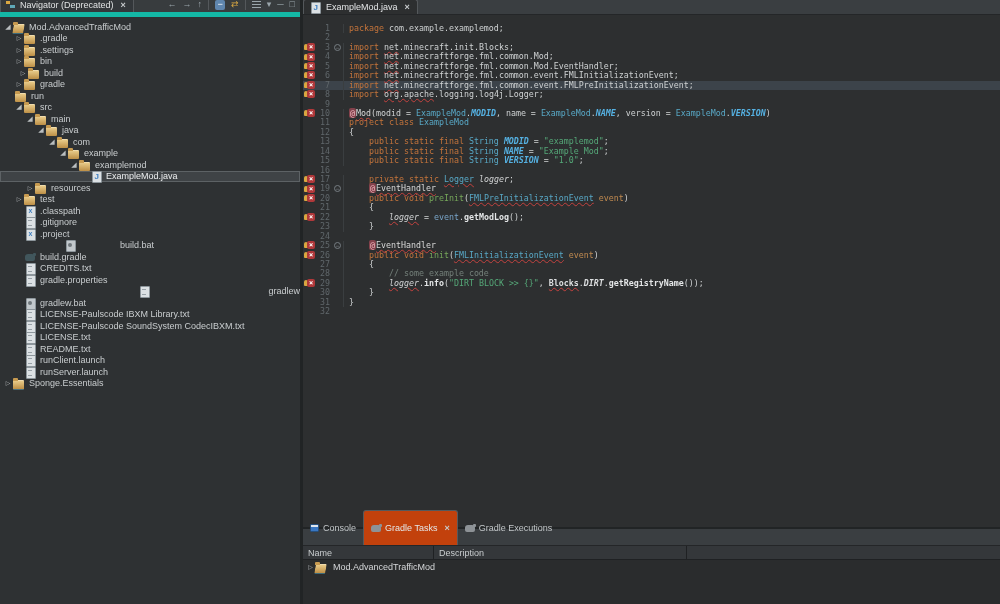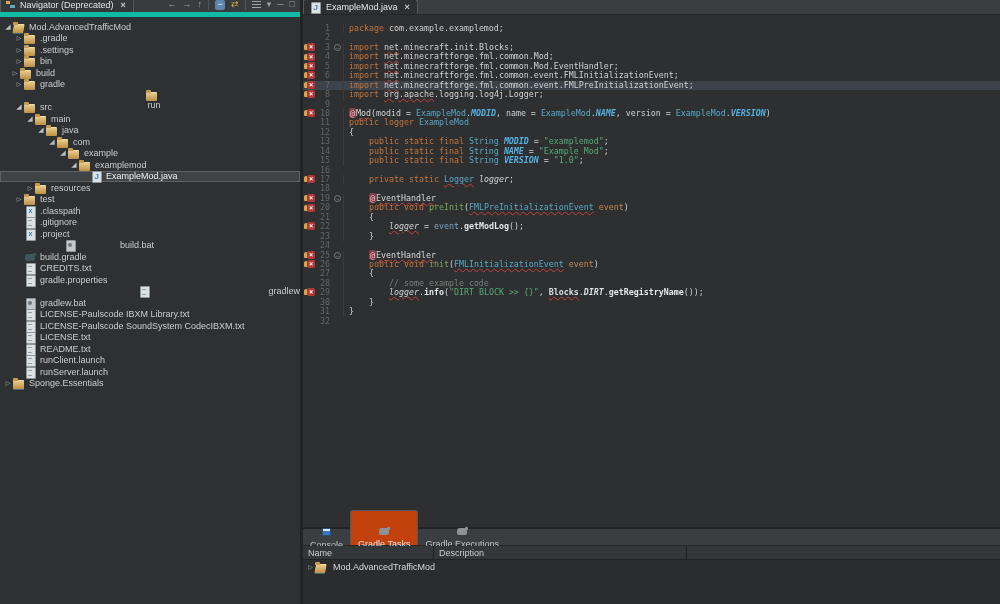--- a/index.html
+++ b/index.html
@@ -108,21 +108,21 @@
   .tk-ca { color:#e4e6e7; font-weight:bold; }
   .tk-boE { color:#dcdedf; font-weight:bold; }
   .tk-sf { color:#dcdedf; font-weight:bold; font-style:italic; }
 
   
   .bpanel { height:77px; flex:none; border-top:2px solid #212425; background:#2a2c2d;
             display:flex; flex-direction:column; }
   .btabbar { height:17px; flex:none; background:#3a3e41; display:flex; align-items:flex-end;
              border-bottom:1px solid #242628; }
   .btab { display:flex; align-items:center; gap:4px; height:16px; padding:17px 7px;
-          color:#c3c7c9; font-size:9px;flex-direction:column; }
+          color:#c3c7c9; font-size:9px; }
   .btab.sel { background:#c2410c; border:1px solid #55595c; border-bottom:none;
               border-radius:3px 3px 0 0; color:#e4e6e7; }
   .bico { flex:none; }
   .bico.console { width:9px; height:8px; border:1px solid #27507e; border-radius:1px;
                   background:linear-gradient(#dfe6ee 0 2px, #3a77c2 2px); }
   .bico.gradle { width:10px; height:7px; background:#8d9296; border-radius:3px 3px 2px 2px;
                  position:relative; }
   .bico.gradle::after { content:""; position:absolute; left:8px; top:-1px; width:3px; height:3px;
                         background:#8d9296; border-radius:1px; }
   .bheader { height:14px; flex:none; background:#34373a; display:flex; align-items:center;
@@ -178,31 +178,31 @@
         <div class="trow" style="padding-left: 14px;">
           <span class="arr collapsed">▷</span>
           <span class="fico folder"></span>
           <span class="tlab">.settings</span>
         </div>
         <div class="trow" style="padding-left: 14px;">
           <span class="arr collapsed">▷</span>
           <span class="fico folder"></span>
           <span class="tlab">bin</span>
         </div>
-        <div class="trow" style="padding-left: 10px;">
+        <div class="trow" style="padding-left: 18px;">
           <span class="arr collapsed">▷</span>
           <span class="fico folder"></span>
           <span class="tlab">build</span>
         </div>
         <div class="trow" style="padding-left: 14px;">
           <span class="arr collapsed">▷</span>
           <span class="fico folder"></span>
           <span class="tlab">gradle</span>
         </div>
-        <div class="trow" style="padding-left: 5px; flex-direction: column;">
+        <div class="trow" style="padding-left: 5px;">
           <span class="arr "></span>
           <span class="fico folder"></span>
           <span class="tlab">run</span>
         </div>
         <div class="trow" style="padding-left: 14px;">
           <span class="arr expanded">◢</span>
           <span class="fico folder"></span>
           <span class="tlab">src</span>
         </div>
         <div class="trow" style="padding-left: 25px;">
@@ -340,28 +340,27 @@
         <div class="cline"><span class="mk"></span><span class="ln">1</span><span class="fold"></span><span class="ct"><span class="tk-kw">package</span><span class="tk-pl"> com.example.examplemod;</span></span></div>
         <div class="cline"><span class="mk"></span><span class="ln">2</span><span class="fold"></span><span class="ct"></span></div>
         <div class="cline"><span class="mk"><i class="bulb"></i><i class="errx">×</i></span><span class="ln">3</span><span class="fold"><i>−</i></span><span class="ct"><span class="tk-kw">import</span><span class="tk-pl"> </span><span class="tk-plE wav">net</span><span class="tk-pl">.minecraft.init.Blocks;</span></span></div>
         <div class="cline"><span class="mk"><i class="bulb"></i><i class="errx">×</i></span><span class="ln">4</span><span class="fold"></span><span class="ct"><span class="tk-kw">import</span><span class="tk-pl"> </span><span class="tk-plE wav">net</span><span class="tk-pl">.minecraftforge.fml.common.Mod;</span></span></div>
         <div class="cline"><span class="mk"><i class="bulb"></i><i class="errx">×</i></span><span class="ln">5</span><span class="fold"></span><span class="ct"><span class="tk-kw">import</span><span class="tk-pl"> </span><span class="tk-plE wav">net</span><span class="tk-pl">.minecraftforge.fml.common.Mod.EventHandler;</span></span></div>
         <div class="cline"><span class="mk"><i class="bulb"></i><i class="errx">×</i></span><span class="ln">6</span><span class="fold"></span><span class="ct"><span class="tk-kw">import</span><span class="tk-pl"> </span><span class="tk-plE wav">net</span><span class="tk-pl">.minecraftforge.fml.common.event.FMLInitializationEvent;</span></span></div>
         <div class="cline curline"><span class="mk"><i class="bulb"></i><i class="errx">×</i></span><span class="ln">7</span><span class="fold"></span><span class="ct"><span class="tk-kw">import</span><span class="tk-pl"> </span><span class="tk-plE wav">net</span><span class="tk-pl">.minecraftforge.fml.common.event.FMLPreInitializationEvent;</span></span></div>
         <div class="cline"><span class="mk"><i class="bulb"></i><i class="errx">×</i></span><span class="ln">8</span><span class="fold"></span><span class="ct"><span class="tk-kw">import</span><span class="tk-pl"> </span><span class="tk-plE wav">org.apache</span><span class="tk-pl">.logging.log4j.Logger;</span></span></div>
         <div class="cline"><span class="mk"></span><span class="ln">9</span><span class="fold"></span><span class="ct"></span></div>
         <div class="cline"><span class="mk"><i class="bulb"></i><i class="errx">×</i></span><span class="ln">10</span><span class="fold"></span><span class="ct"><span class="tk-at">@</span><span class="tk-an wav">Mod</span><span class="tk-pl">(modid = </span><span class="tk-ty">ExampleMod</span><span class="tk-pl">.</span><span class="tk-co">MODID</span><span class="tk-pl">, name = </span><span class="tk-ty">ExampleMod</span><span class="tk-pl">.</span><span class="tk-co">NAME</span><span class="tk-pl">, version = </span><span class="tk-ty">ExampleMod</span><span class="tk-pl">.</span><span class="tk-co">VERSION</span><span class="tk-pl">)</span></span></div>
-        <div class="cline"><span class="mk"></span><span class="ln">11</span><span class="fold"></span><span class="ct"><span class="tk-kw">public logger </span><span class="tk-ty">ExampleMod</span></span></div>
+        <div class="cline"><span class="mk"></span><span class="ln">11</span><span class="fold"></span><span class="ct"><span class="tk-kw">project class </span><span class="tk-ty">ExampleMod</span></span></div>
         <div class="cline"><span class="mk"></span><span class="ln">12</span><span class="fold"></span><span class="ct"><span class="tk-pl">{</span></span></div>
         <div class="cline"><span class="mk"></span><span class="ln">13</span><span class="fold"></span><span class="ct"><span class="tk-pl">    </span><span class="tk-kw">public static final </span><span class="tk-ty">String</span><span class="tk-pl"> </span><span class="tk-co">MODID</span><span class="tk-pl"> = </span><span class="tk-st">"examplemod"</span><span class="tk-pl">;</span></span></div>
         <div class="cline"><span class="mk"></span><span class="ln">14</span><span class="fold"></span><span class="ct"><span class="tk-pl">    </span><span class="tk-kw">public static final </span><span class="tk-ty">String</span><span class="tk-pl"> </span><span class="tk-co">NAME</span><span class="tk-pl"> = </span><span class="tk-st">"Example Mod"</span><span class="tk-pl">;</span></span></div>
         <div class="cline"><span class="mk"></span><span class="ln">15</span><span class="fold"></span><span class="ct"><span class="tk-pl">    </span><span class="tk-kw">public static final </span><span class="tk-ty">String</span><span class="tk-pl"> </span><span class="tk-co">VERSION</span><span class="tk-pl"> = </span><span class="tk-st">"1.0"</span><span class="tk-pl">;</span></span></div>
         <div class="cline"><span class="mk"></span><span class="ln">16</span><span class="fold"></span><span class="ct"></span></div>
         <div class="cline"><span class="mk"><i class="bulb"></i><i class="errx">×</i></span><span class="ln">17</span><span class="fold"></span><span class="ct"><span class="tk-pl">    </span><span class="tk-kw">private static </span><span class="tk-tyE wav">Logger</span><span class="tk-pl"> </span><span class="tk-fi">logger</span><span class="tk-pl">;</span></span></div>
-        <div class="cline"><span class="mk"></span><span class="ln">18</span><span class="fold"></span><span class="ct"></span></div>
         <div class="cline"><span class="mk"><i class="bulb"></i><i class="errx">×</i></span><span class="ln">19</span><span class="fold"><i>−</i></span><span class="ct"><span class="tk-pl">    </span><span class="tk-at">@</span><span class="tk-an wav">EventHandler</span></span></div>
         <div class="cline"><span class="mk"><i class="bulb"></i><i class="errx">×</i></span><span class="ln">20</span><span class="fold"></span><span class="ct"><span class="tk-pl">    </span><span class="tk-kw">public void </span><span class="tk-me">preInit</span><span class="tk-pl">(</span><span class="tk-tyE wav">FMLPreInitializationEvent</span><span class="tk-pl"> </span><span class="tk-pa">event</span><span class="tk-pl">)</span></span></div>
         <div class="cline"><span class="mk"></span><span class="ln">21</span><span class="fold"></span><span class="ct"><span class="tk-pl">    {</span></span></div>
         <div class="cline"><span class="mk"><i class="bulb"></i><i class="errx">×</i></span><span class="ln">22</span><span class="fold"></span><span class="ct"><span class="tk-pl">        </span><span class="tk-fiE wav">logger</span><span class="tk-pl"> = </span><span class="tk-pu">event</span><span class="tk-pl">.</span><span class="tk-ca">getModLog</span><span class="tk-pl">();</span></span></div>
         <div class="cline"><span class="mk"></span><span class="ln">23</span><span class="fold"></span><span class="ct"><span class="tk-pl">    }</span></span></div>
         <div class="cline"><span class="mk"></span><span class="ln">24</span><span class="fold"></span><span class="ct"></span></div>
         <div class="cline"><span class="mk"><i class="bulb"></i><i class="errx">×</i></span><span class="ln">25</span><span class="fold"><i>−</i></span><span class="ct"><span class="tk-pl">    </span><span class="tk-at">@</span><span class="tk-an wav">EventHandler</span></span></div>
         <div class="cline"><span class="mk"><i class="bulb"></i><i class="errx">×</i></span><span class="ln">26</span><span class="fold"></span><span class="ct"><span class="tk-pl">    </span><span class="tk-kw">public void </span><span class="tk-me">init</span><span class="tk-pl">(</span><span class="tk-tyE wav">FMLInitializationEvent</span><span class="tk-pl"> </span><span class="tk-pa">event</span><span class="tk-pl">)</span></span></div>
         <div class="cline"><span class="mk"></span><span class="ln">27</span><span class="fold"></span><span class="ct"><span class="tk-pl">    {</span></span></div>
         <div class="cline"><span class="mk"></span><span class="ln">28</span><span class="fold"></span><span class="ct"><span class="tk-cm">        // some example code</span></span></div>

